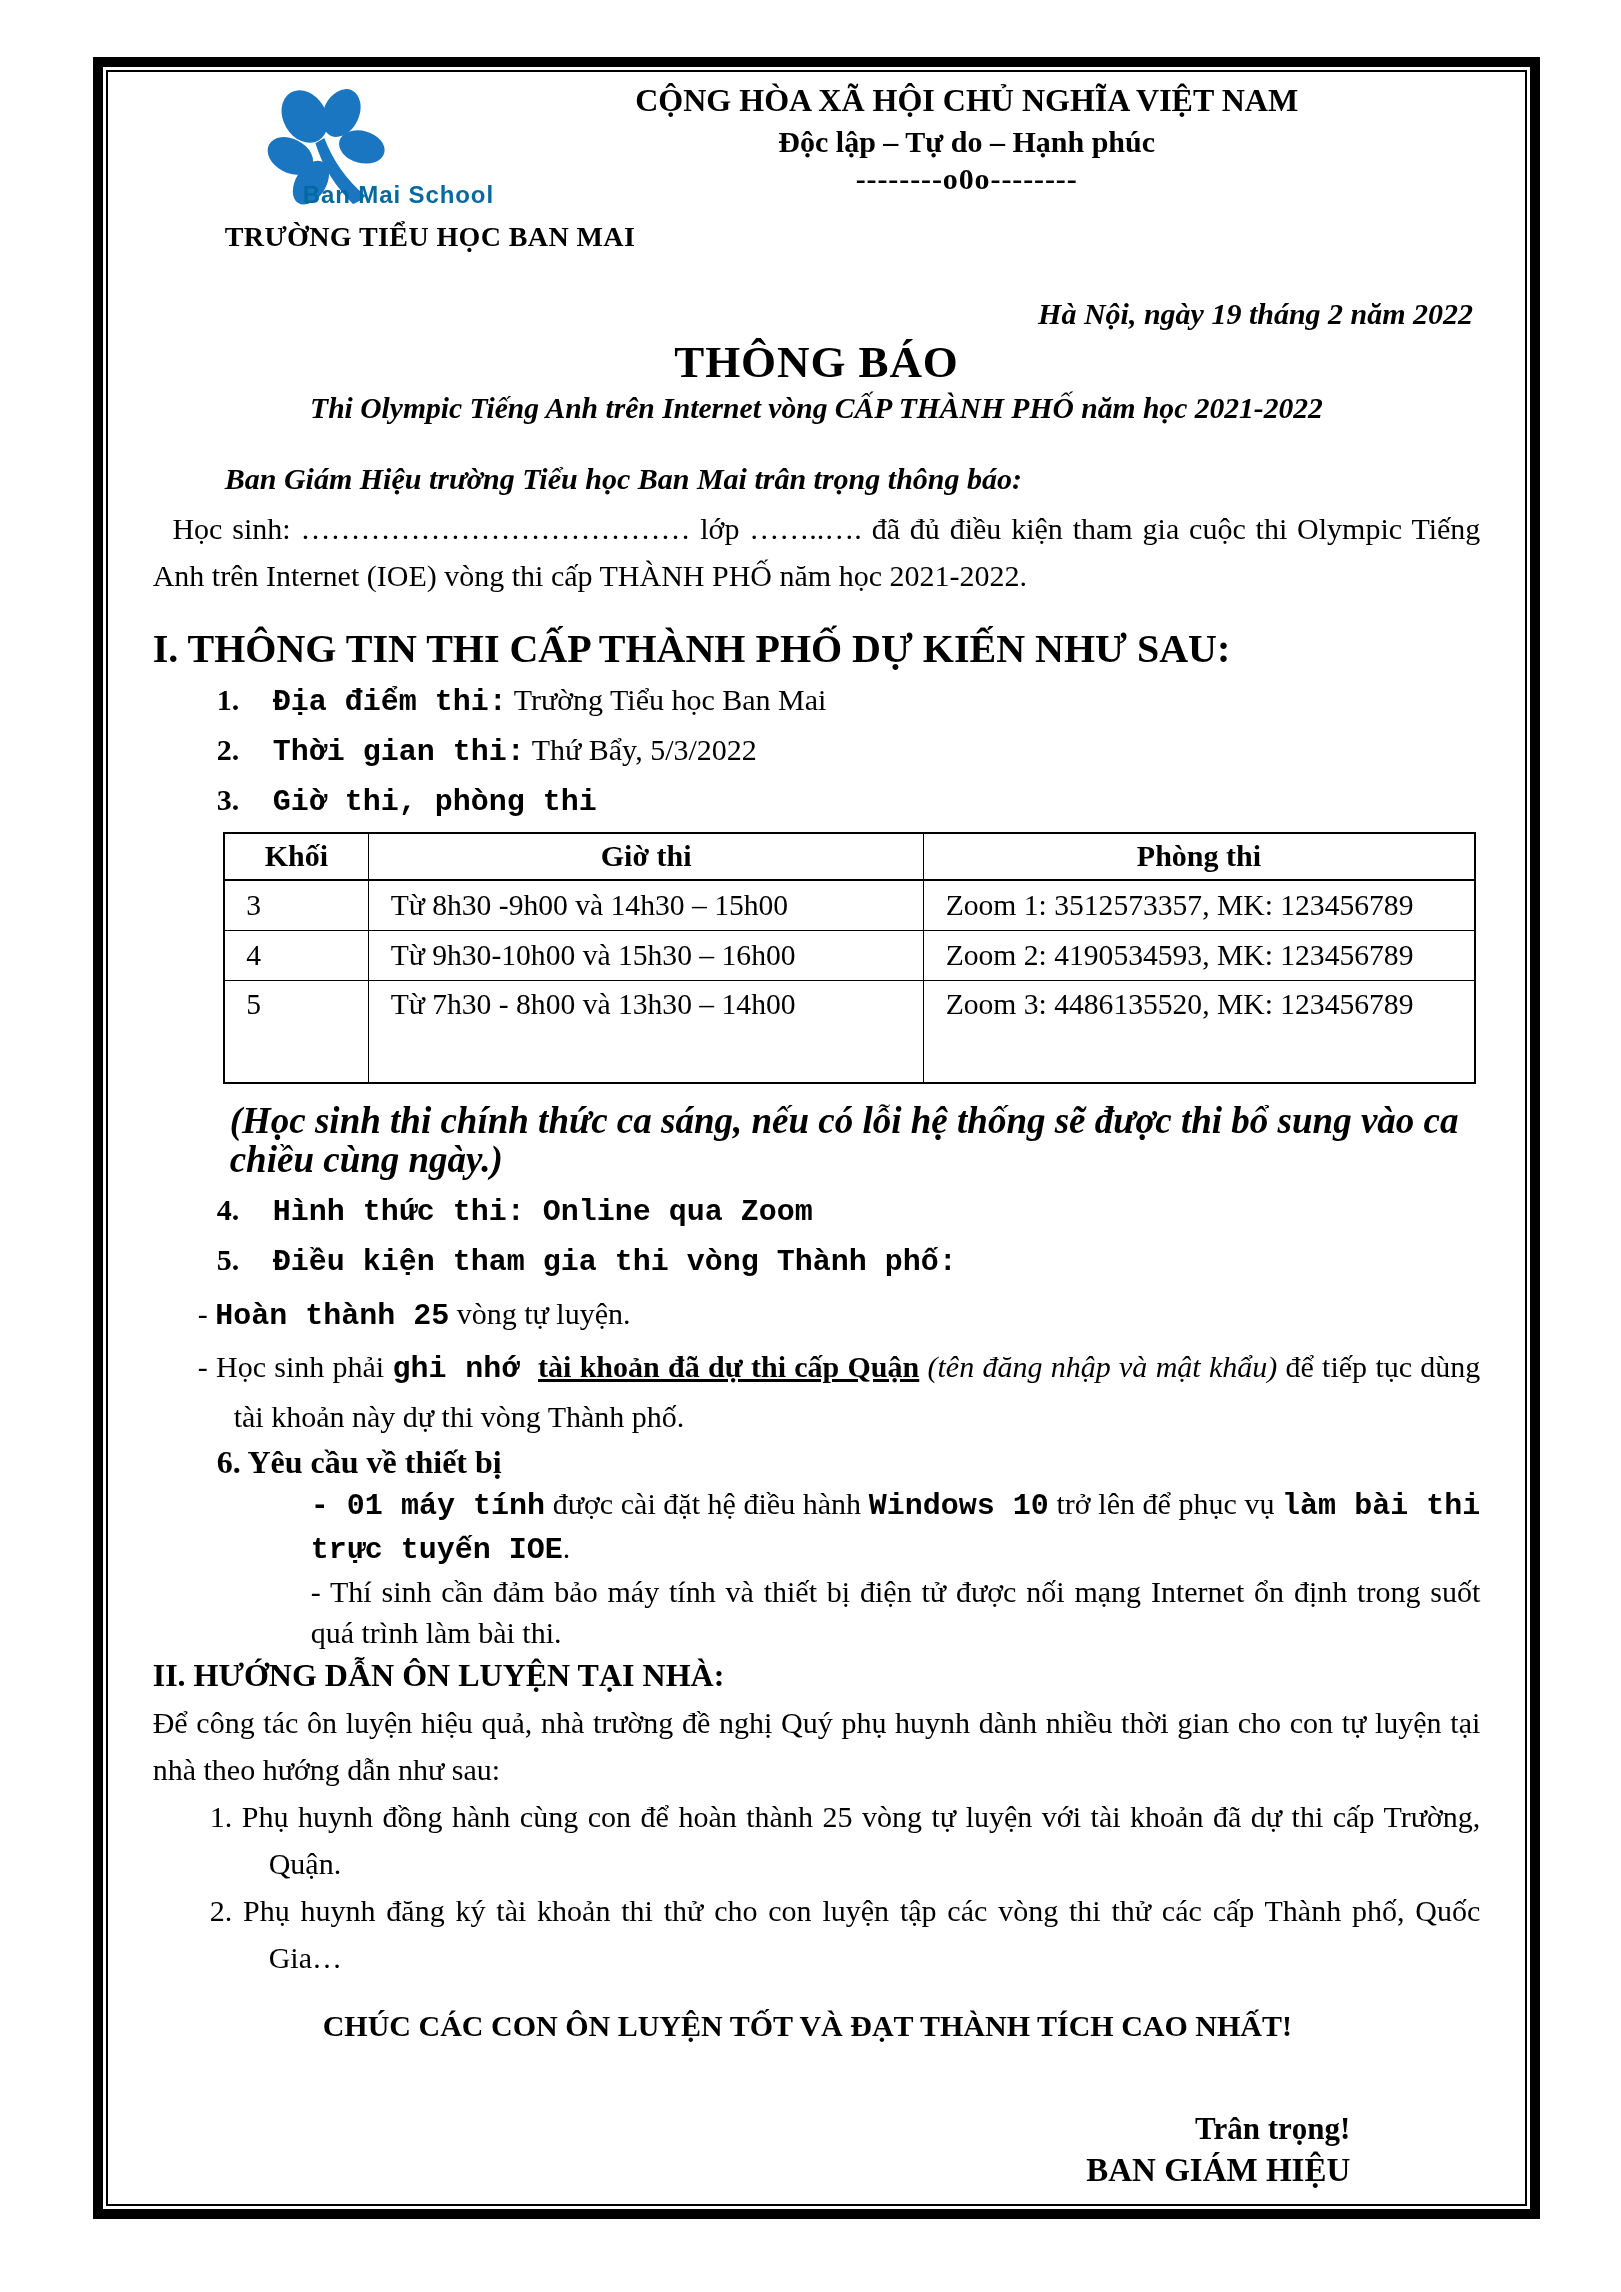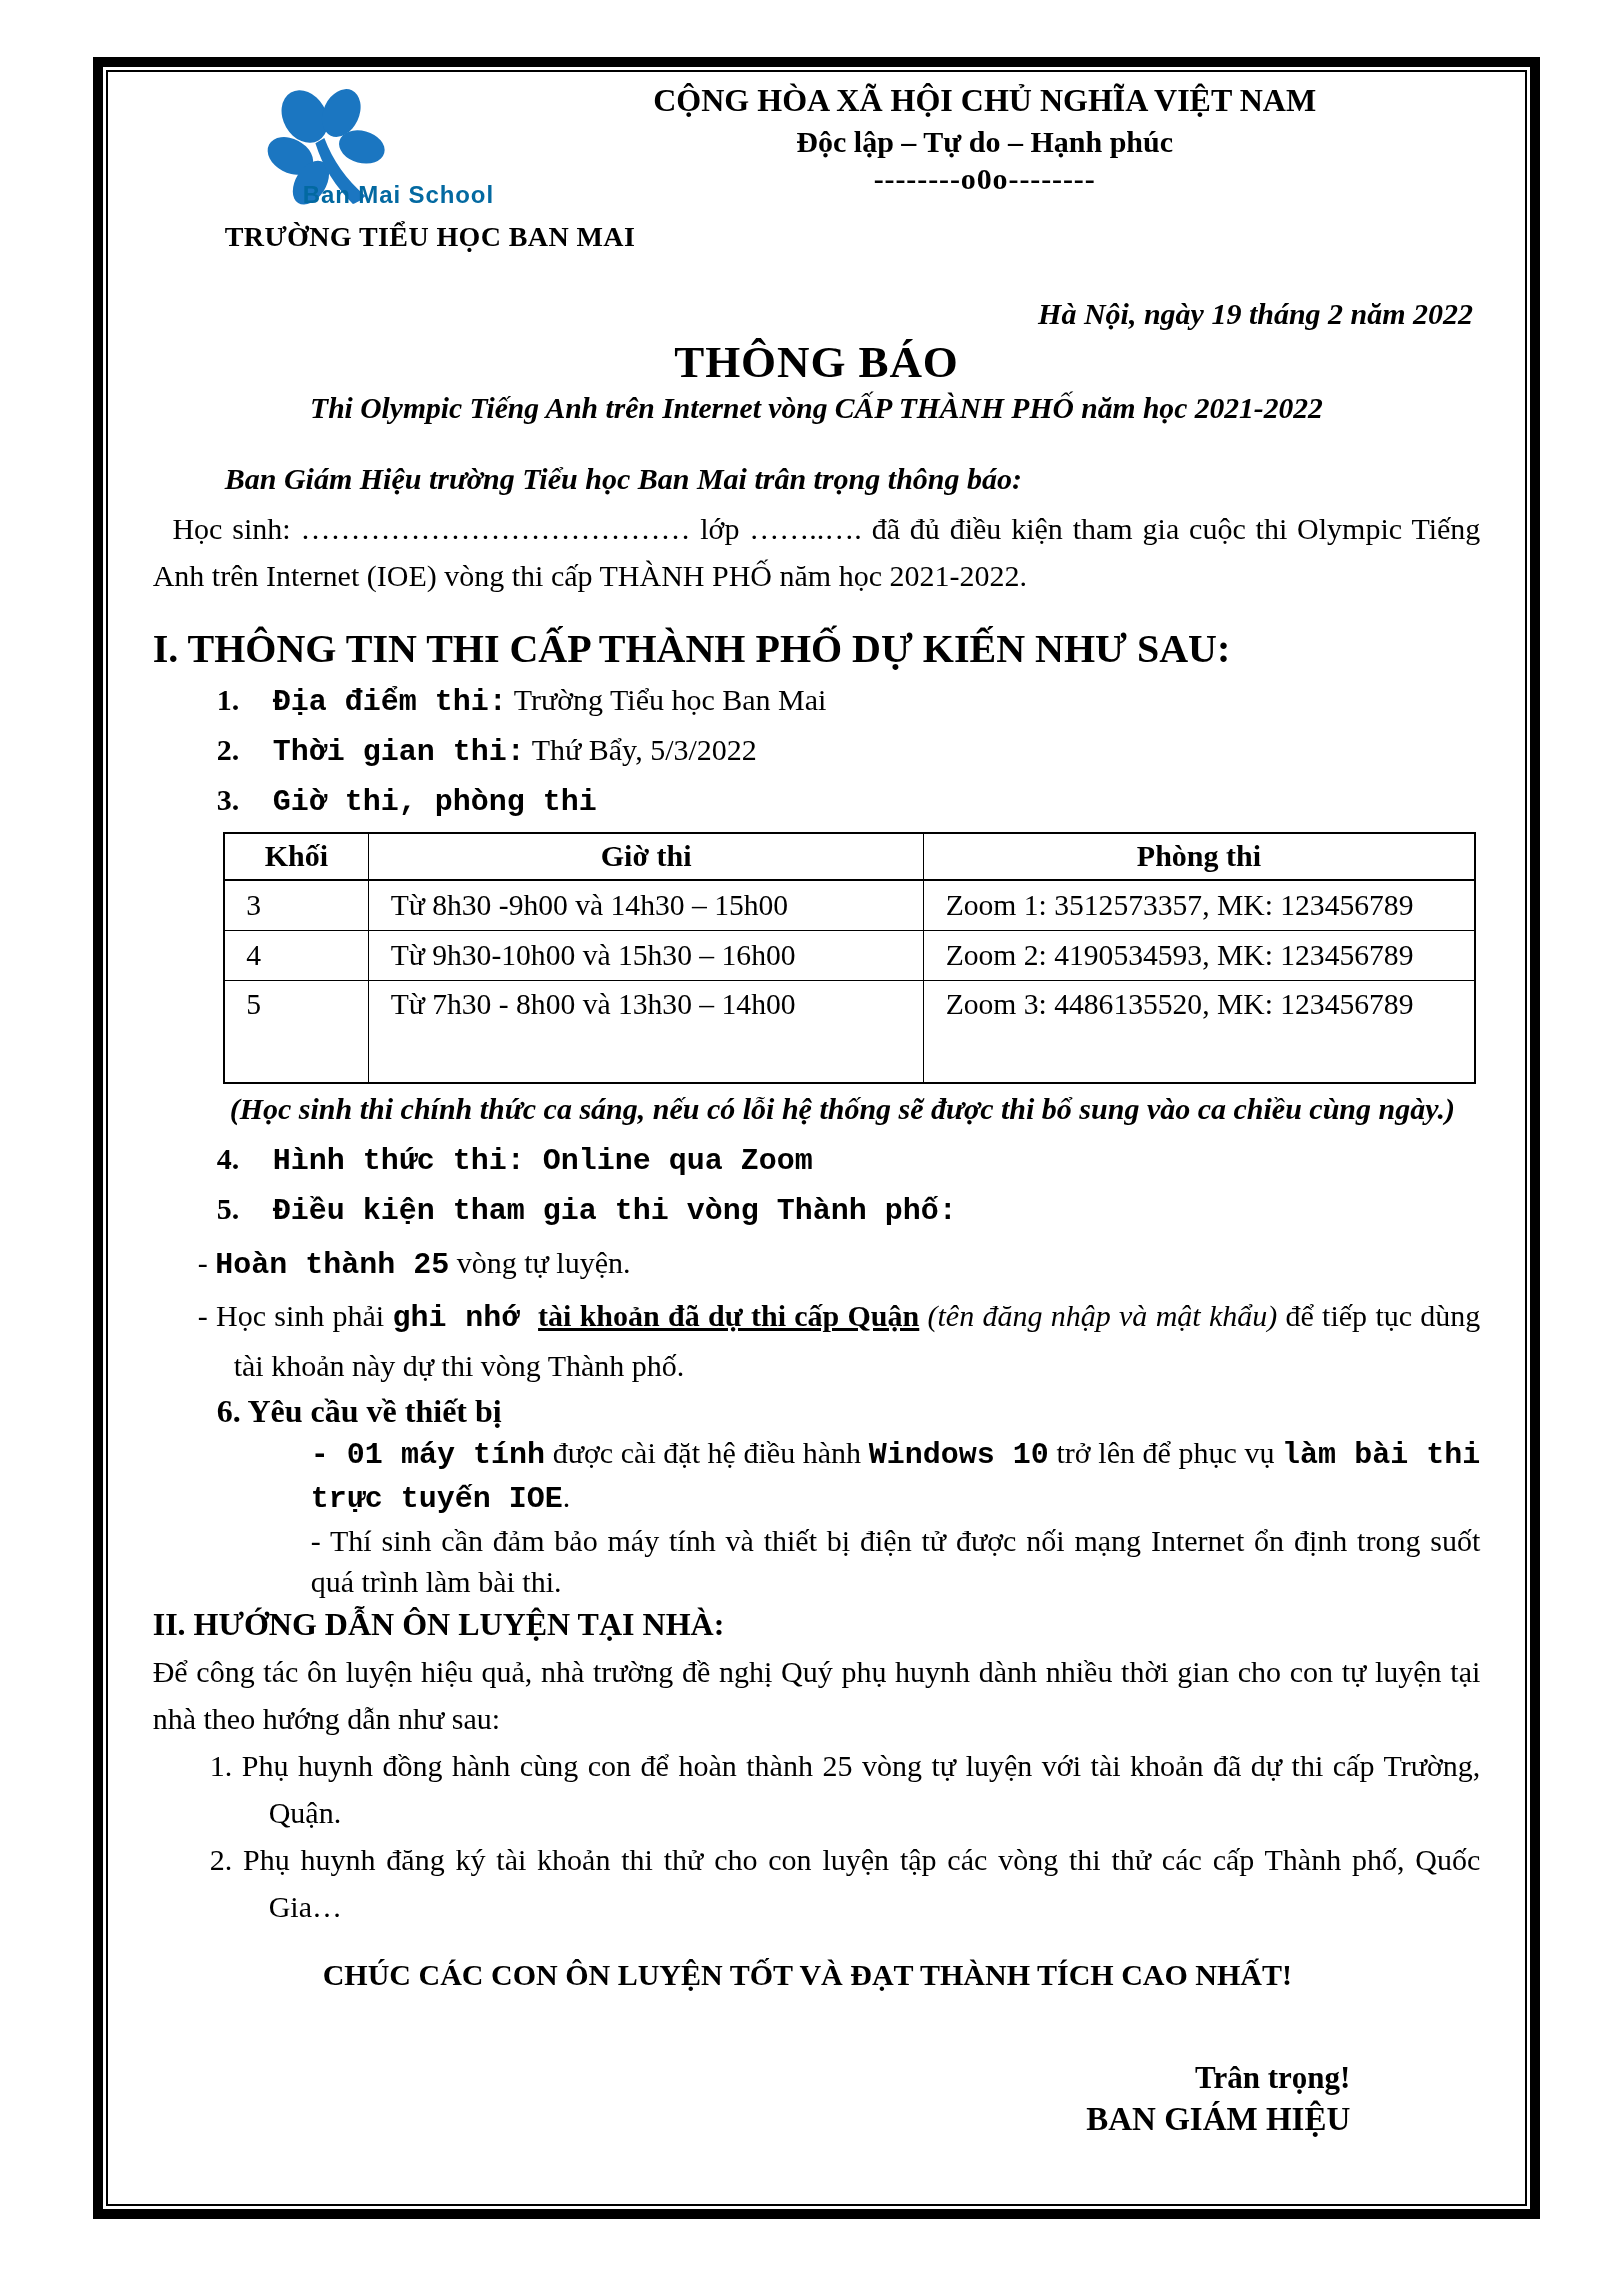--- a/index.html
+++ b/index.html
@@ -16,21 +16,21 @@
 
   
   .header-block { position:relative; height:215px; }
   .logo-flower { position:absolute; left:107px; top:7.2px; }
   .logo-text {
     position:absolute; left:150px; top:100px;
     font-family:"Liberation Sans","DejaVu Sans",sans-serif;
     font-weight:bold; font-size:24px; color:#0369a1; letter-spacing:0.9px; white-space:nowrap;
   }
   .school-name { position:absolute; left:72px; top:140px; font-weight:bold; font-size:28px; letter-spacing:0.4px; white-space:nowrap; }
-  .nat { position:absolute; left:429px; top:0; width:806px; text-align:center; font-weight:bold; }
+  .nat { position:absolute; left:411px; top:0; width:806px; text-align:center; font-weight:bold; }
   .nat-line1 { font-size:32px; line-height:38px; }
   .nat-line2 { font-size:30px; line-height:36px; margin-top:5.4px; }
   .nat-sep   { font-size:30px; line-height:34px; margin-top:1.8px; letter-spacing:0.9px; }
 
   .dateline { text-align:right; font-weight:bold; font-style:italic; font-size:30px; line-height:36px; padding-right:7.2px; }
   .title    { text-align:center; font-weight:bold; font-size:45px; line-height:50px; margin-top:5.4px; letter-spacing:0.9px; }
   .subtitle { text-align:center; font-weight:bold; font-style:italic; font-size:29.6px; line-height:38px; margin-top:1.8px; }
 
   .lead    { margin-top:32px; text-indent:72px; font-weight:bold; font-style:italic; line-height:39px; }
   .student { margin-top:7.2px; line-height:47px; text-align:justify; text-indent:19.7px; }
@@ -44,21 +44,21 @@
   .bold { font-weight:bold;font-family:Liberation Mono, monospace; }
   .bold-u { font-weight:bold; text-decoration:underline; }
   .ital { font-style:italic; }
 
   .ntable { border-collapse:collapse; margin:5.4px 0 0 70px; border:2.7px solid #000; }
   .ntable th, .ntable td { border:1.8px solid #000; }
   .ntable th { height:43px; font-size:30px; font-weight:bold; text-align:center; border-bottom:2.7px solid #000; }
   .ntable td { height:47px; font-size:29.6px; padding-left:21.5px; }
   .ntable tr.last td { height:93px; vertical-align:top; padding-top:7.2px; }
 
-  .note { margin:5px 0 0 77px; font-weight:bold; font-style:italic; font-size:30px; line-height:39px; }
+  .note { margin:17px 0 0 77px; font-weight:bold; font-style:italic; font-size:37px; line-height:39px; }
 
   .req  { padding-left:81px; text-indent:-36px; line-height:47px; margin-top:3.6px; text-align:justify; }
   .item6 { font-weight:bold; font-size:32px; line-height:41px; padding-left:64px; margin-top:1.8px; }
   .device { padding-left:158px; line-height:41px; text-align:justify; }
 
   .sec2-intro { line-height:47px; text-align:justify; margin-top:3.6px; }
   .s2item { padding-left:116px; text-indent:-59px; line-height:47px; text-align:justify; }
 
   .wish { margin-top:25px; padding-left:170px; font-weight:bold; font-size:30px; line-height:39px; }
   .closing { margin-top:63px; text-align:right; padding-right:130px; font-weight:bold; }

